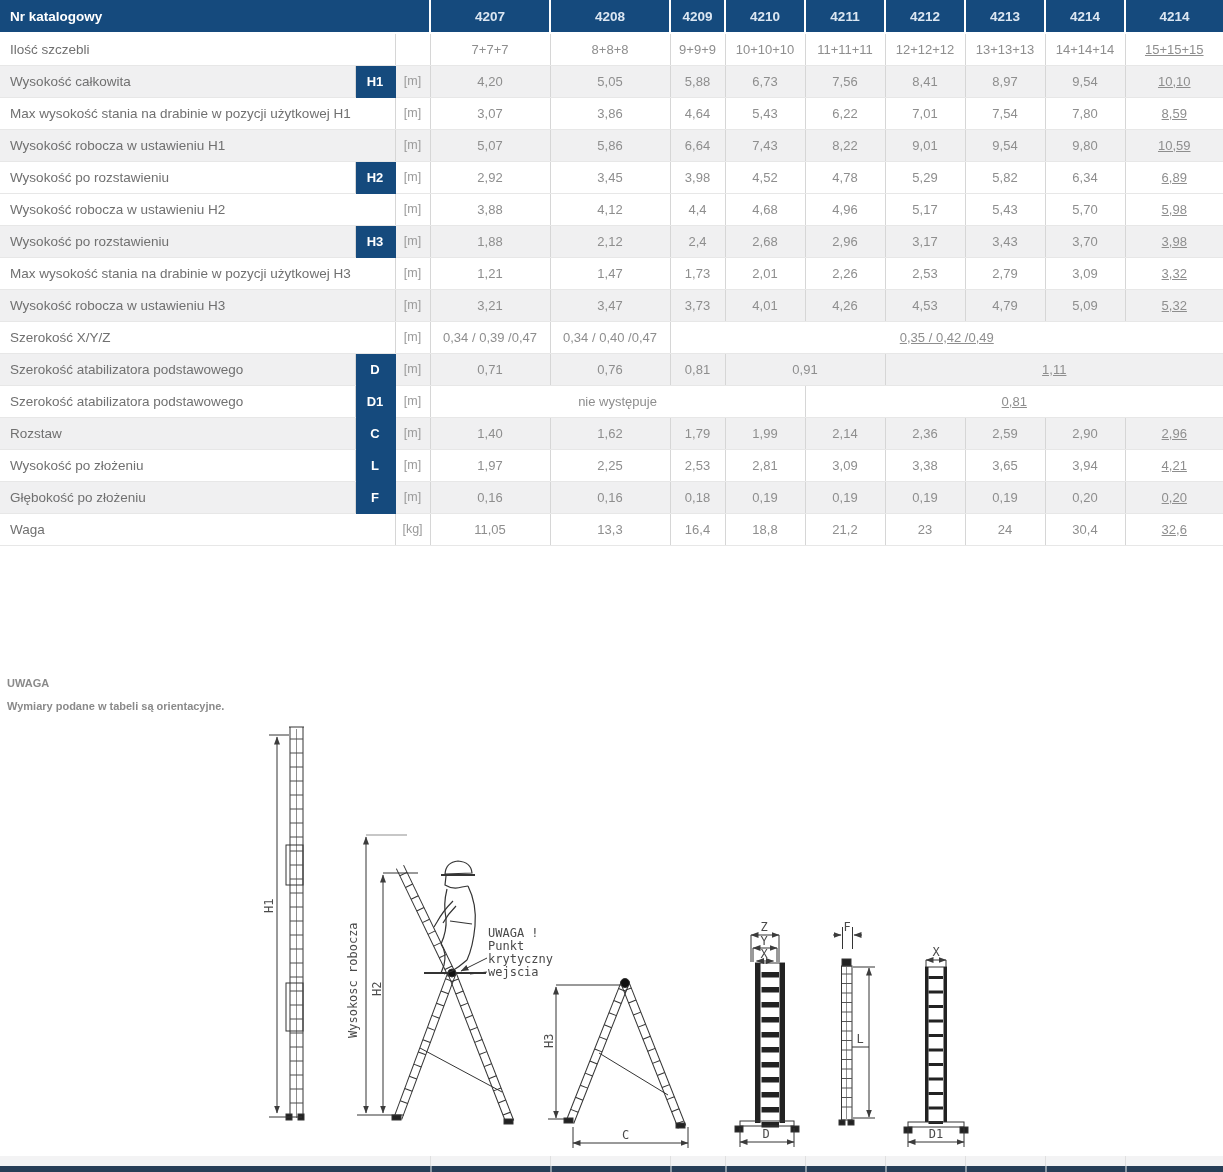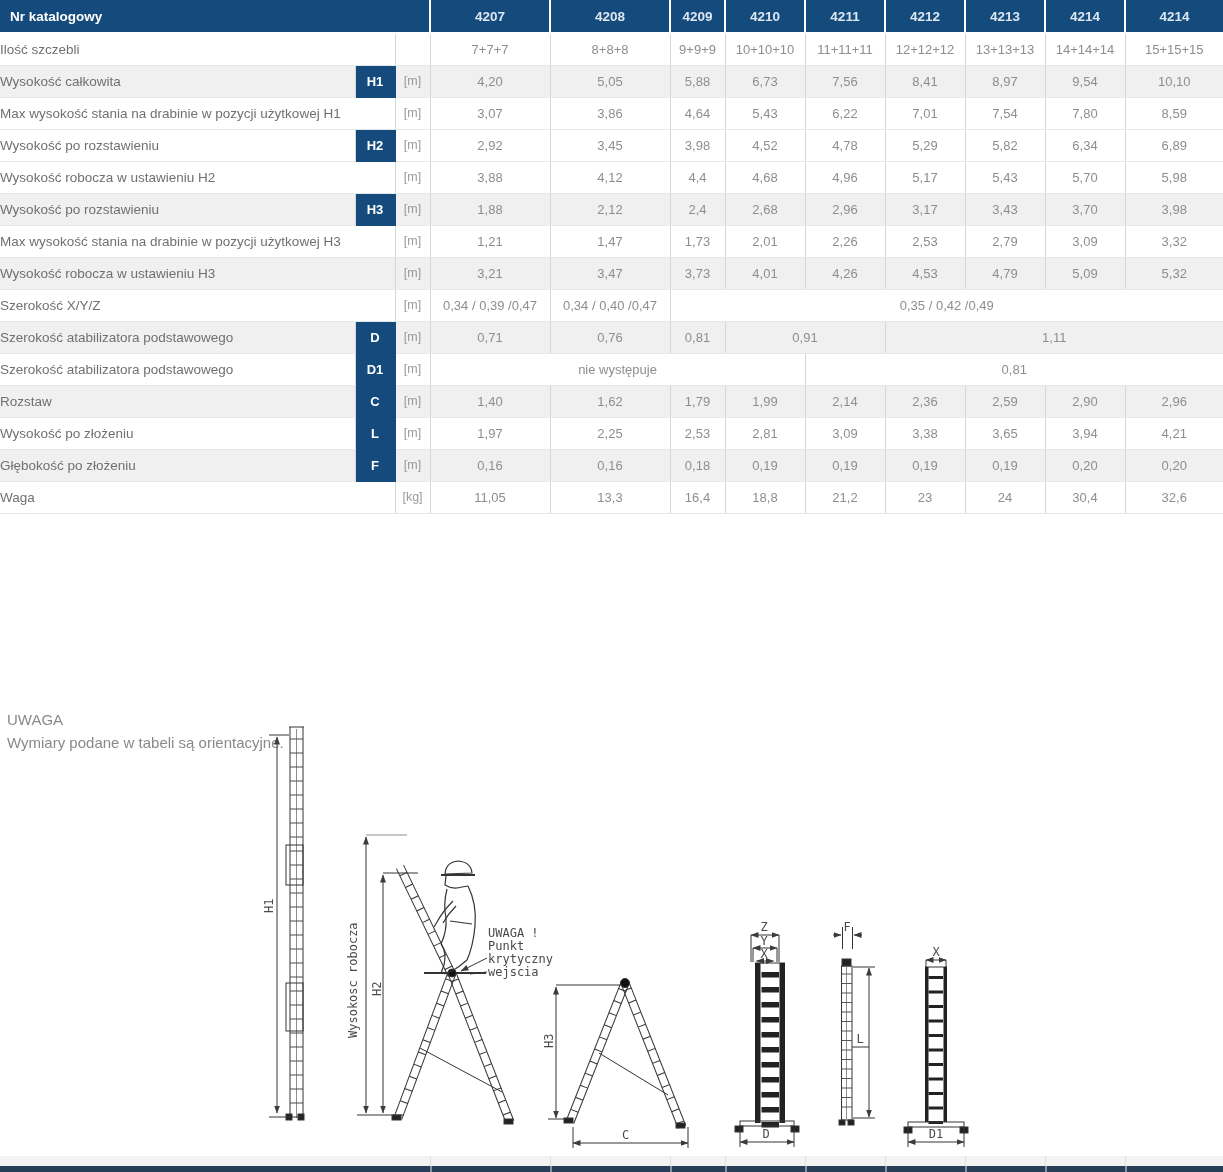--- a/index.html
+++ b/index.html
@@ -13,30 +13,30 @@
   table.spec thead th{
     background:#154a7d;color:#dce7f2;font-weight:bold;font-size:13.5px;
     border-right:2px solid #ffffff;border-bottom:2px solid #ffffff;height:33px;
   }
   table.spec thead th.corner{text-align:left;padding-left:10px;color:#ffffff;}
   table.spec thead th:last-child{border-right:none;}
   table.spec td{
     font-size:13px;color:#8e8e8e;text-align:center;
     border-right:1px solid #d6d6d6;border-bottom:1px solid #e7e7e7;background:#ffffff;
   }
-  table.spec td:last-child{border-right:none;}
+  table.spec td:last-child{border-right:none;text-decoration:underline;}
   table.spec tr.alt td{background:#f0f0f1;}
-  table.spec td.label{text-align:left;padding-left:0;font-size:13.5px;color:#707070;}
+  table.spec td.label{text-align:left;padding-left:10px;font-size:13.5px;color:#707070;}
   table.spec td.badge{
     background:#154a7d !important;color:#ffffff;font-weight:bold;font-size:13px;
     border-bottom:1px solid #154a7d;border-right:1px solid #154a7d;
   }
   table.spec td.unit{color:#9a9a9a;font-size:12.5px;}
   
-  .note{position:absolute;left:7px;top:708px;color:#8a8a8a;font-size:15px;line-height:23px;}
+  .note{position:absolute;left:7px;top:672px;color:#8a8a8a;font-size:11px;line-height:23px;font-weight:bold;}
   
   .strip{position:absolute;left:0;width:1223px;}
   #strip-light{top:1156px;height:10px;background:#f3f3f4;}
   #strip-dark{top:1166px;height:6px;background:#263e57;}
   .vdiv{position:absolute;top:0;bottom:0;}
   #strip-light .vdiv{width:1px;background:#e0e0e0;}
   #strip-dark .vdiv{width:2px;background:rgba(255,255,255,0.45);}
   
   #drawing{position:absolute;left:0;top:715px;}
   #drawing text{font-family:"DejaVu Sans Mono",monospace;font-size:12px;fill:#4a4a4a;}
@@ -106,20 +106,33 @@
         <td class="unit">[m]</td>
         <td class="val" colspan="1">3,07</td>
         <td class="val" colspan="1">3,86</td>
         <td class="val" colspan="1">4,64</td>
         <td class="val" colspan="1">5,43</td>
         <td class="val" colspan="1">6,22</td>
         <td class="val" colspan="1">7,01</td>
         <td class="val" colspan="1">7,54</td>
         <td class="val" colspan="1">7,80</td>
         <td class="val" colspan="1">8,59</td>
+      </tr>
+      <tr class="alt">
+        <td class="label" colspan="2">Wysokość robocza w ustawieniu H1</td>
+        <td class="unit">[m]</td>
+        <td class="val" colspan="1">5,07</td>
+        <td class="val" colspan="1">5,86</td>
+        <td class="val" colspan="1">6,64</td>
+        <td class="val" colspan="1">7,43</td>
+        <td class="val" colspan="1">8,22</td>
+        <td class="val" colspan="1">9,01</td>
+        <td class="val" colspan="1">9,54</td>
+        <td class="val" colspan="1">9,80</td>
+        <td class="val" colspan="1">10,59</td>
       </tr>
       <tr class="">
         <td class="label">Wysokość po rozstawieniu</td>
         <td class="badge">H2</td>
         <td class="unit">[m]</td>
         <td class="val" colspan="1">2,92</td>
         <td class="val" colspan="1">3,45</td>
         <td class="val" colspan="1">3,98</td>
         <td class="val" colspan="1">4,52</td>
         <td class="val" colspan="1">4,78</td>

